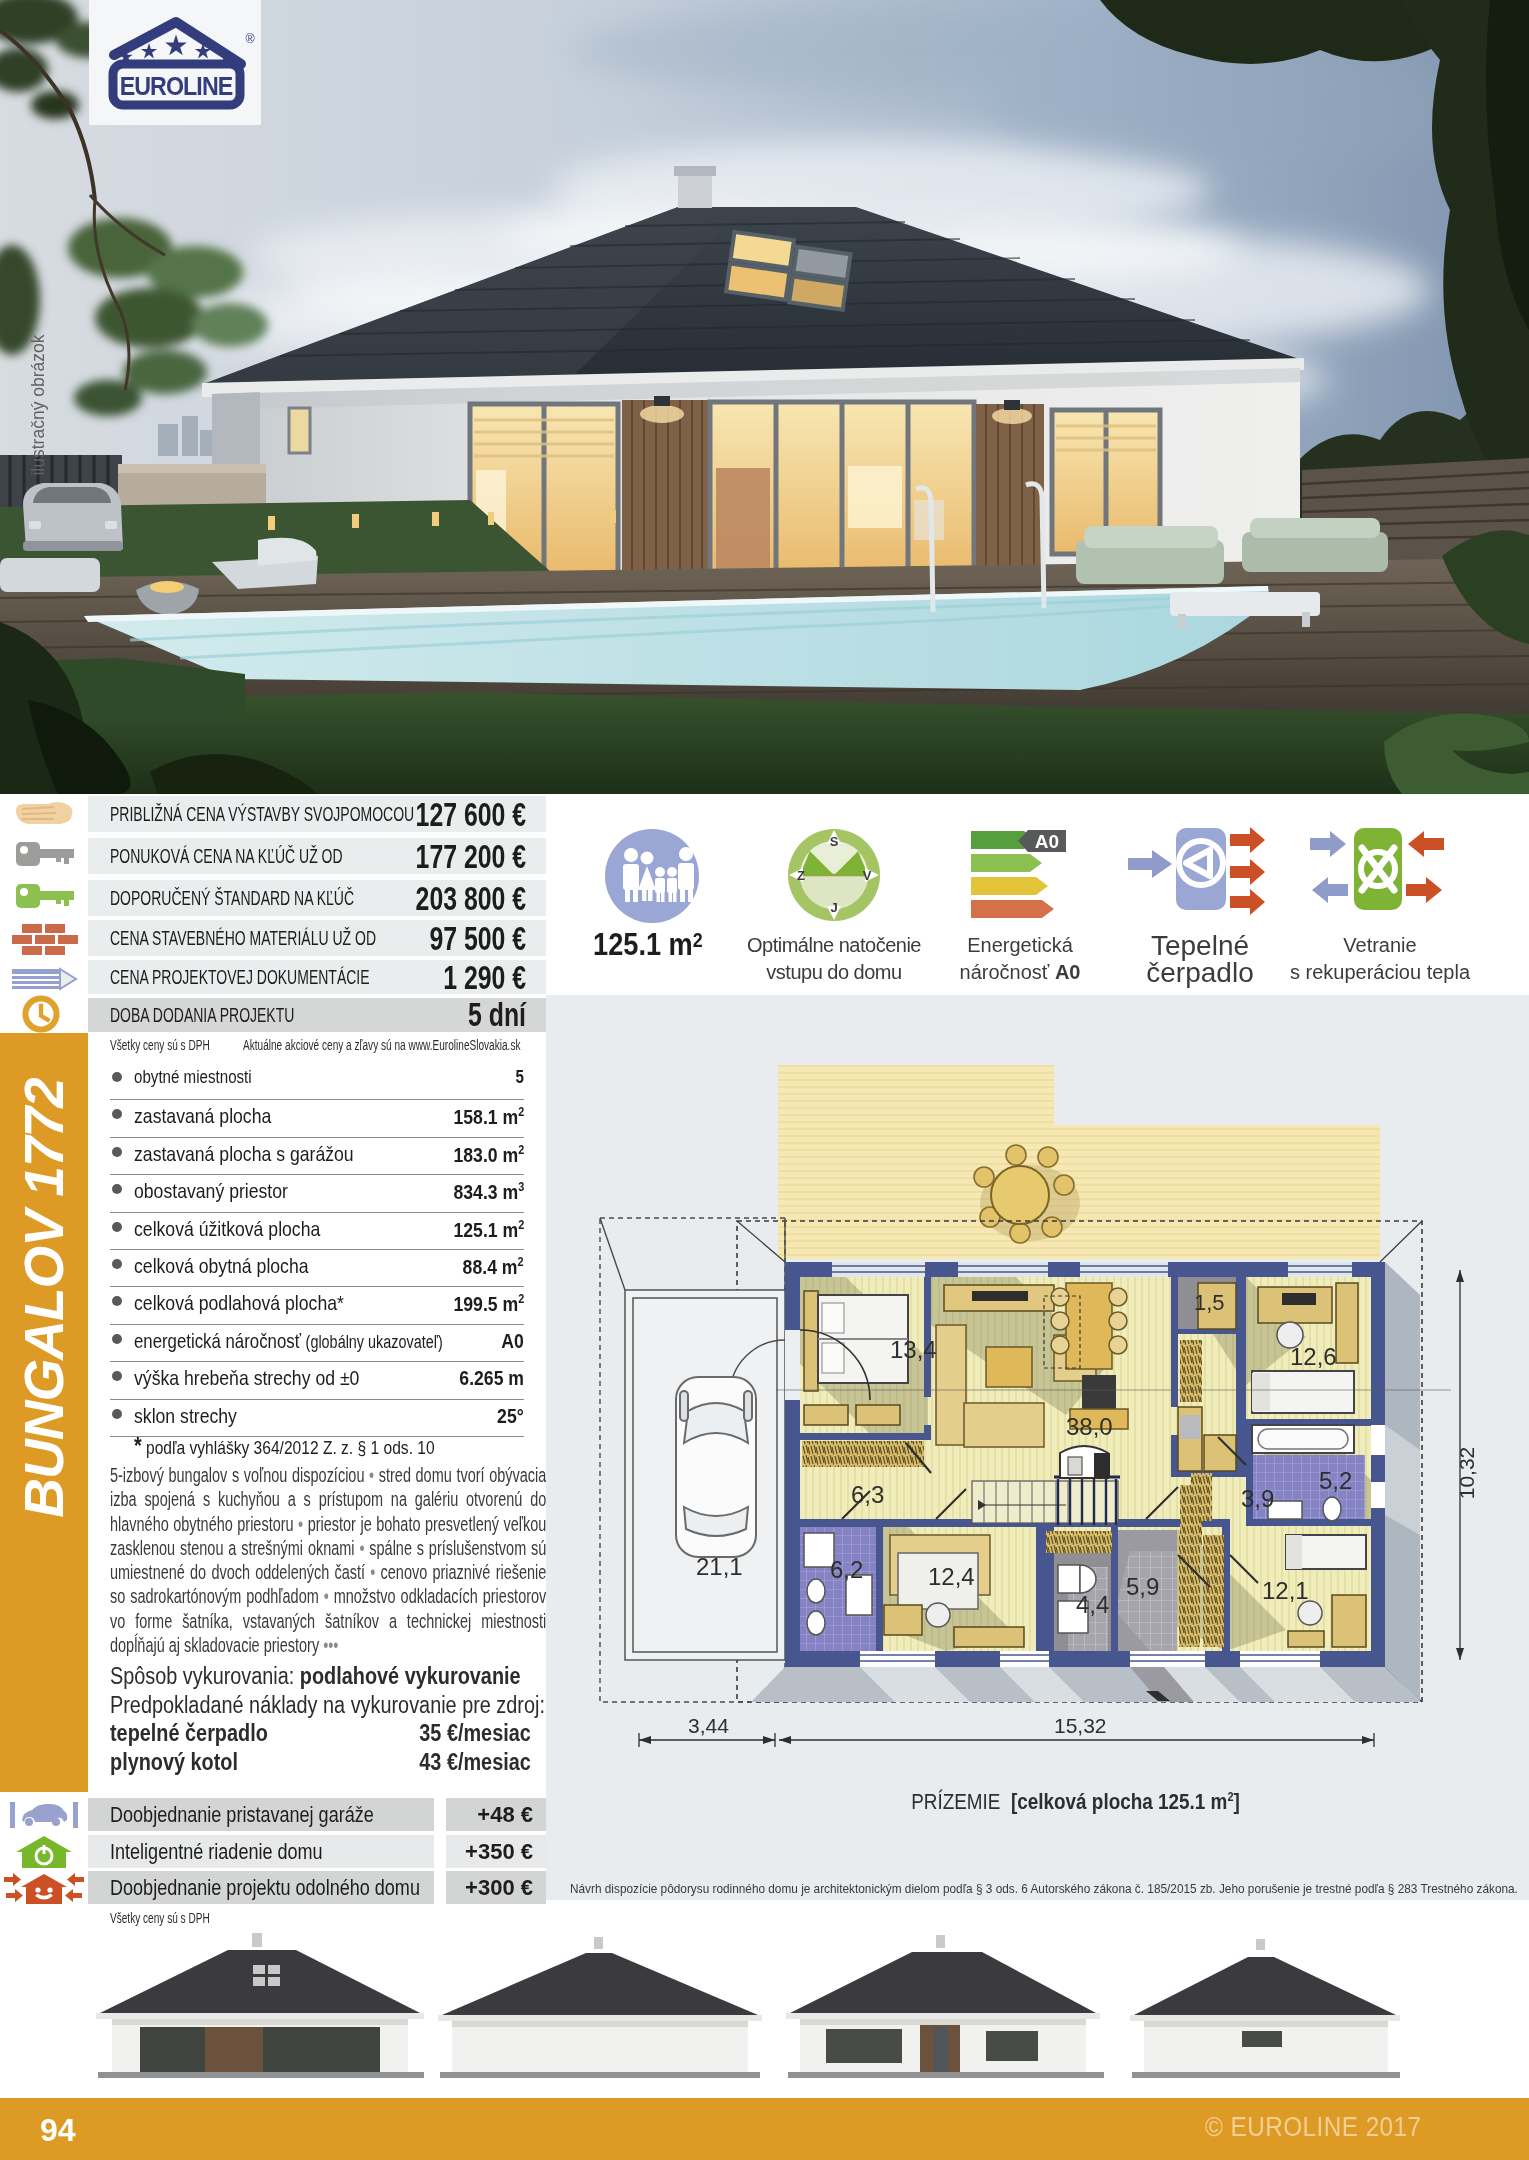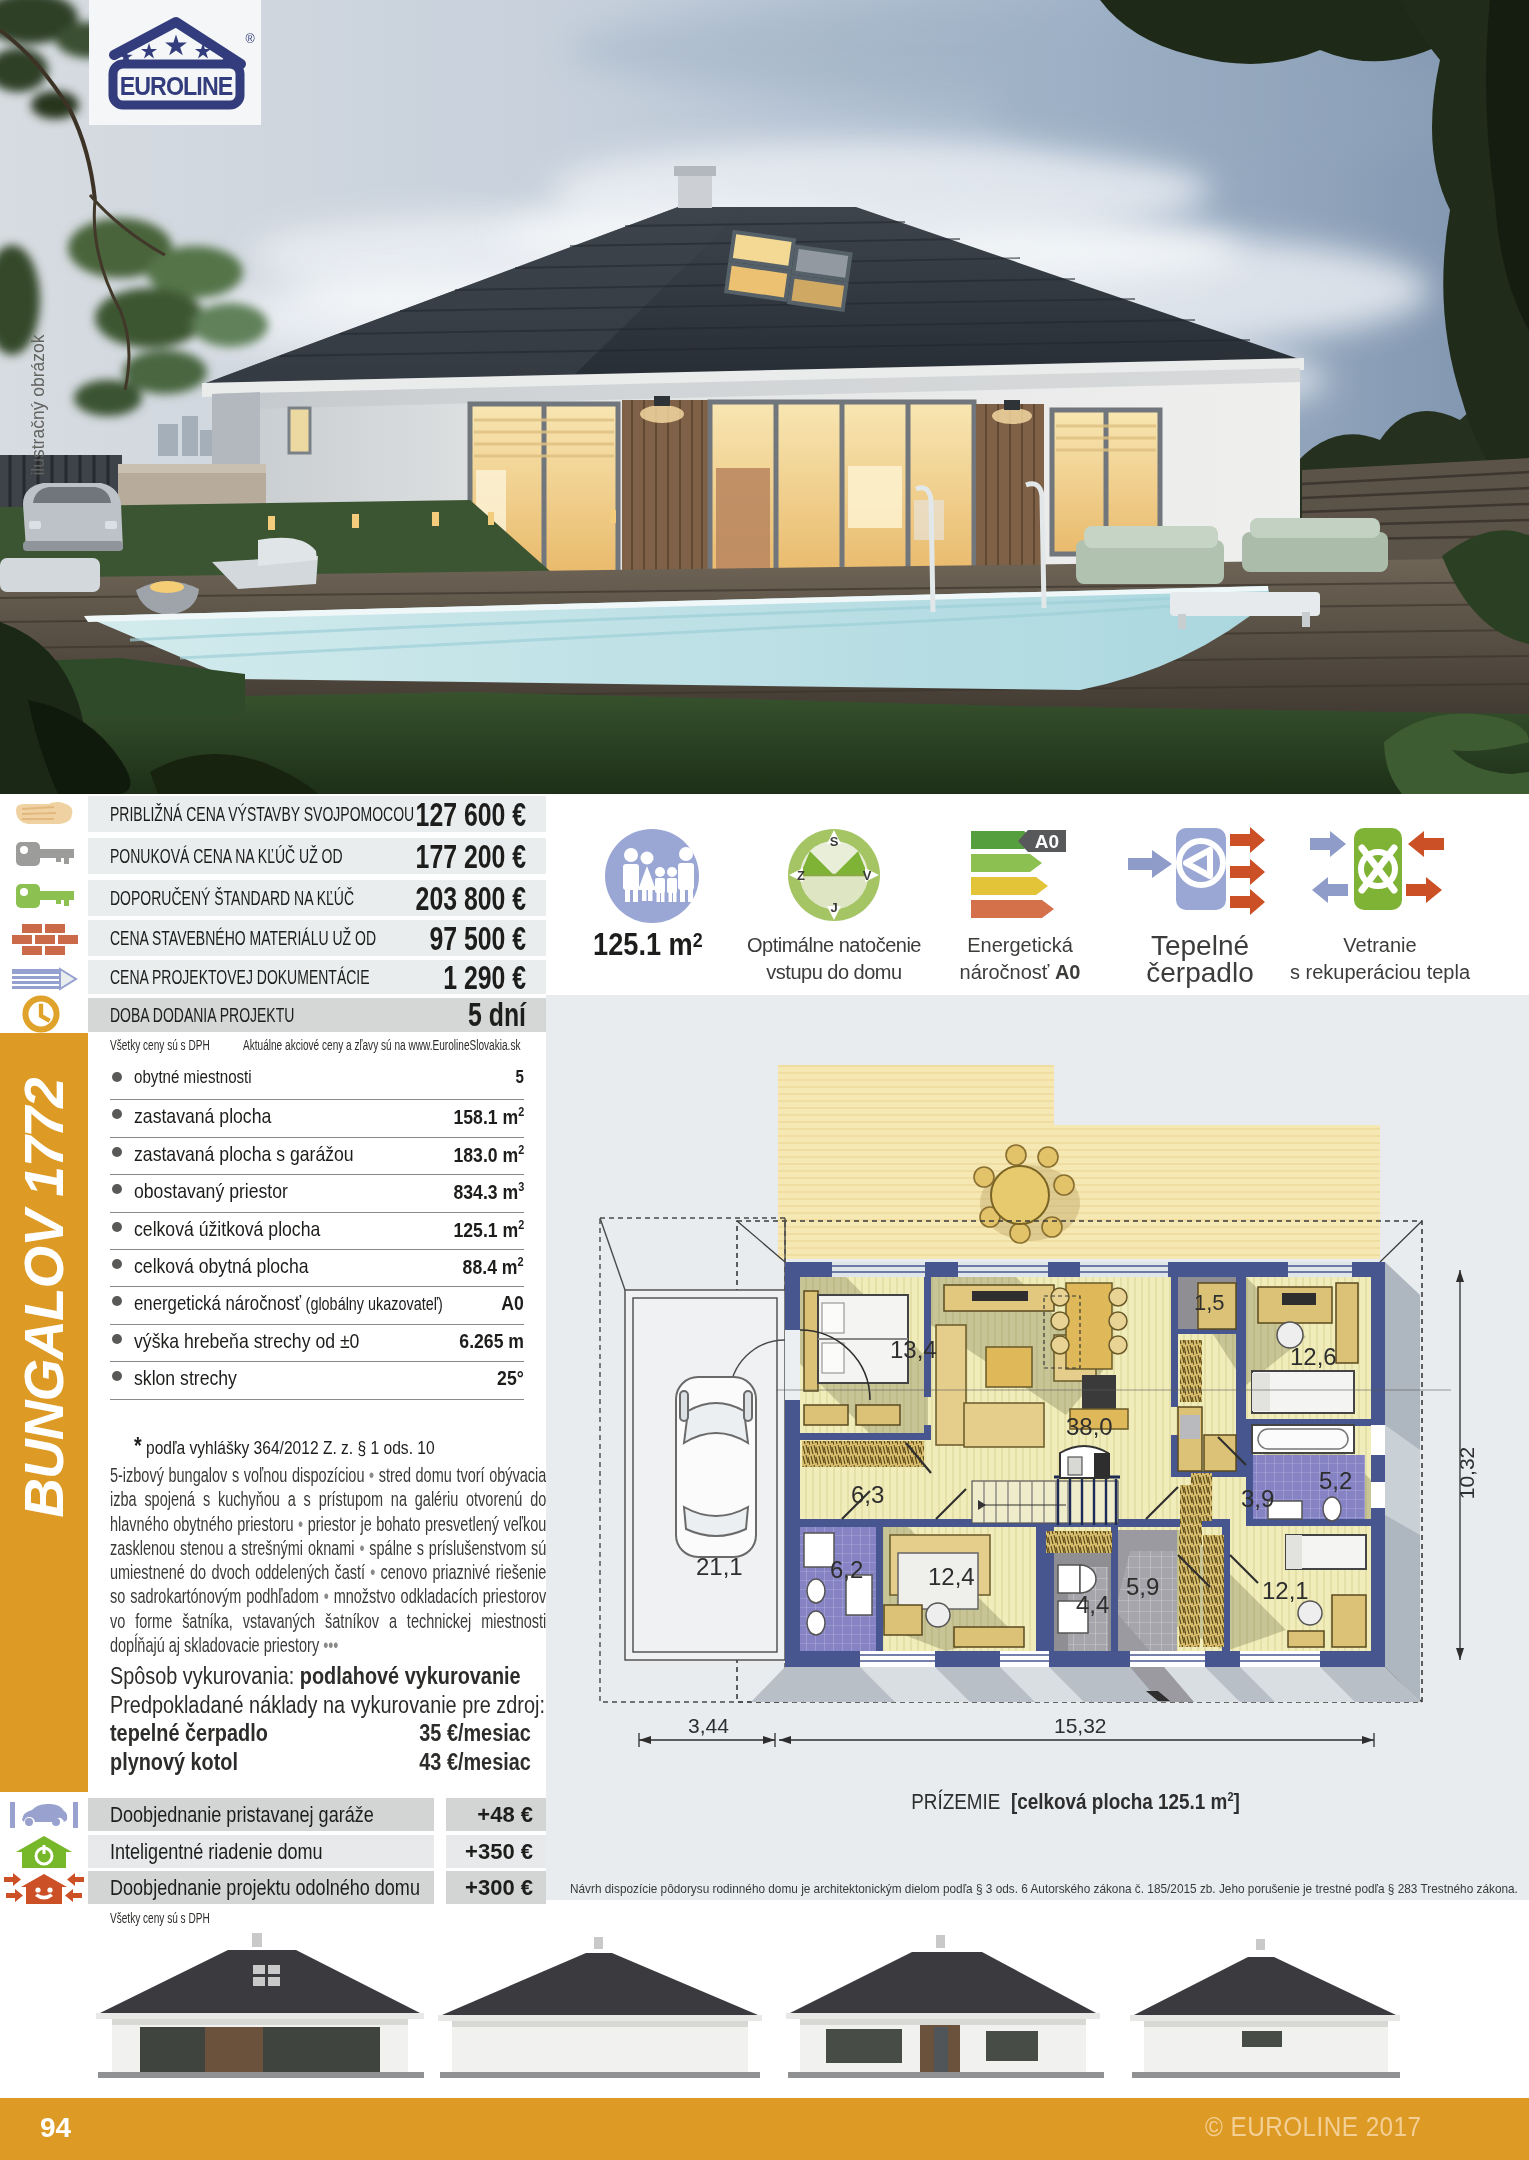--- a/index.html
+++ b/index.html
@@ -518,20 +518,25 @@
    <span style="position:absolute;left:24px;top:4px;transform:scaleX(0.84);transform-origin:0 50%;white-space:nowrap;">celková úžitková plocha</span>
    <span style="position:absolute;right:0;top:4px;font-weight:bold;transform:scaleX(0.84);transform-origin:100% 50%;white-space:nowrap;">125.1 m<sup style="font-size:13px;">2</sup></span>
   </div>
 
   <div style="position:relative;height:36.4px;border-bottom:1.6px solid #8a8a88;font-size:21px;">
    <span style="position:absolute;left:2px;top:9px;width:10px;height:10px;border-radius:50%;background:#595957;"></span>
    <span style="position:absolute;left:24px;top:4px;transform:scaleX(0.84);transform-origin:0 50%;white-space:nowrap;">celková obytná plocha</span>
    <span style="position:absolute;right:0;top:4px;font-weight:bold;transform:scaleX(0.84);transform-origin:100% 50%;white-space:nowrap;">88.4 m<sup style="font-size:13px;">2</sup></span>
   </div>
 
+  <div style="position:relative;height:36.4px;border-bottom:1.6px solid #8a8a88;font-size:21px;">
+   <span style="position:absolute;left:2px;top:9px;width:10px;height:10px;border-radius:50%;background:#595957;"></span>
+   <span style="position:absolute;left:24px;top:4px;transform:scaleX(0.84);transform-origin:0 50%;white-space:nowrap;">celková podlahová plocha*</span>
+   <span style="position:absolute;right:0;top:4px;font-weight:bold;transform:scaleX(0.84);transform-origin:100% 50%;white-space:nowrap;">199.5 m<sup style="font-size:13px;">2</sup></span>
+  </div>
 
   <div style="position:relative;height:36.4px;border-bottom:1.6px solid #8a8a88;font-size:21px;">
    <span style="position:absolute;left:2px;top:9px;width:10px;height:10px;border-radius:50%;background:#595957;"></span>
    <span style="position:absolute;left:24px;top:4px;transform:scaleX(0.80);transform-origin:0 50%;white-space:nowrap;">energetická náročnosť <span style="font-size:18px;">(globálny ukazovateľ)</span></span>
    <span style="position:absolute;right:0;top:4px;font-weight:bold;transform:scaleX(0.84);transform-origin:100% 50%;white-space:nowrap;">A0</span>
   </div>
 
   <div style="position:relative;height:36.4px;border-bottom:1.6px solid #8a8a88;font-size:21px;">
    <span style="position:absolute;left:2px;top:9px;width:10px;height:10px;border-radius:50%;background:#595957;"></span>
    <span style="position:absolute;left:24px;top:4px;transform:scaleX(0.84);transform-origin:0 50%;white-space:nowrap;">výška hrebeňa strechy od ±0</span>
@@ -1008,16 +1013,16 @@
   <path d="M1130 90 L1400 90 L1400 96 L1130 96 Z" fill="#e8e8e6"></path>
   <rect x="1144" y="96" width="244" height="51" fill="#f1f1ef"></rect>
   <rect x="1144" y="96" width="244" height="6" fill="#d8d8d4"></rect>
   <rect x="1242" y="106" width="40" height="16" fill="#474c47"></rect>
   <rect x="1132" y="147" width="268" height="6" fill="#8f9193"></rect>
  </g>
 </svg>
 </div>
 
 <div class="abs" style="left:0;top:2098px;width:1529px;height:62px;background:#dd9b26;">
-  <div class="abs" style="left:40px;top:14px;font-size:28px;font-weight:bold;color:#fff;">94</div>
+  <div class="abs" style="left:40px;top:14px;font-size:32px;font-weight:bold;color:#fff;">94</div>
   <div class="abs" style="right:108px;top:14px;font-size:27px;color:#f3cf93;letter-spacing:0.5px;transform:scaleX(0.9);transform-origin:100% 50%;">© EUROLINE 2017</div>
 </div>
 </div>
 
 </body></html>

